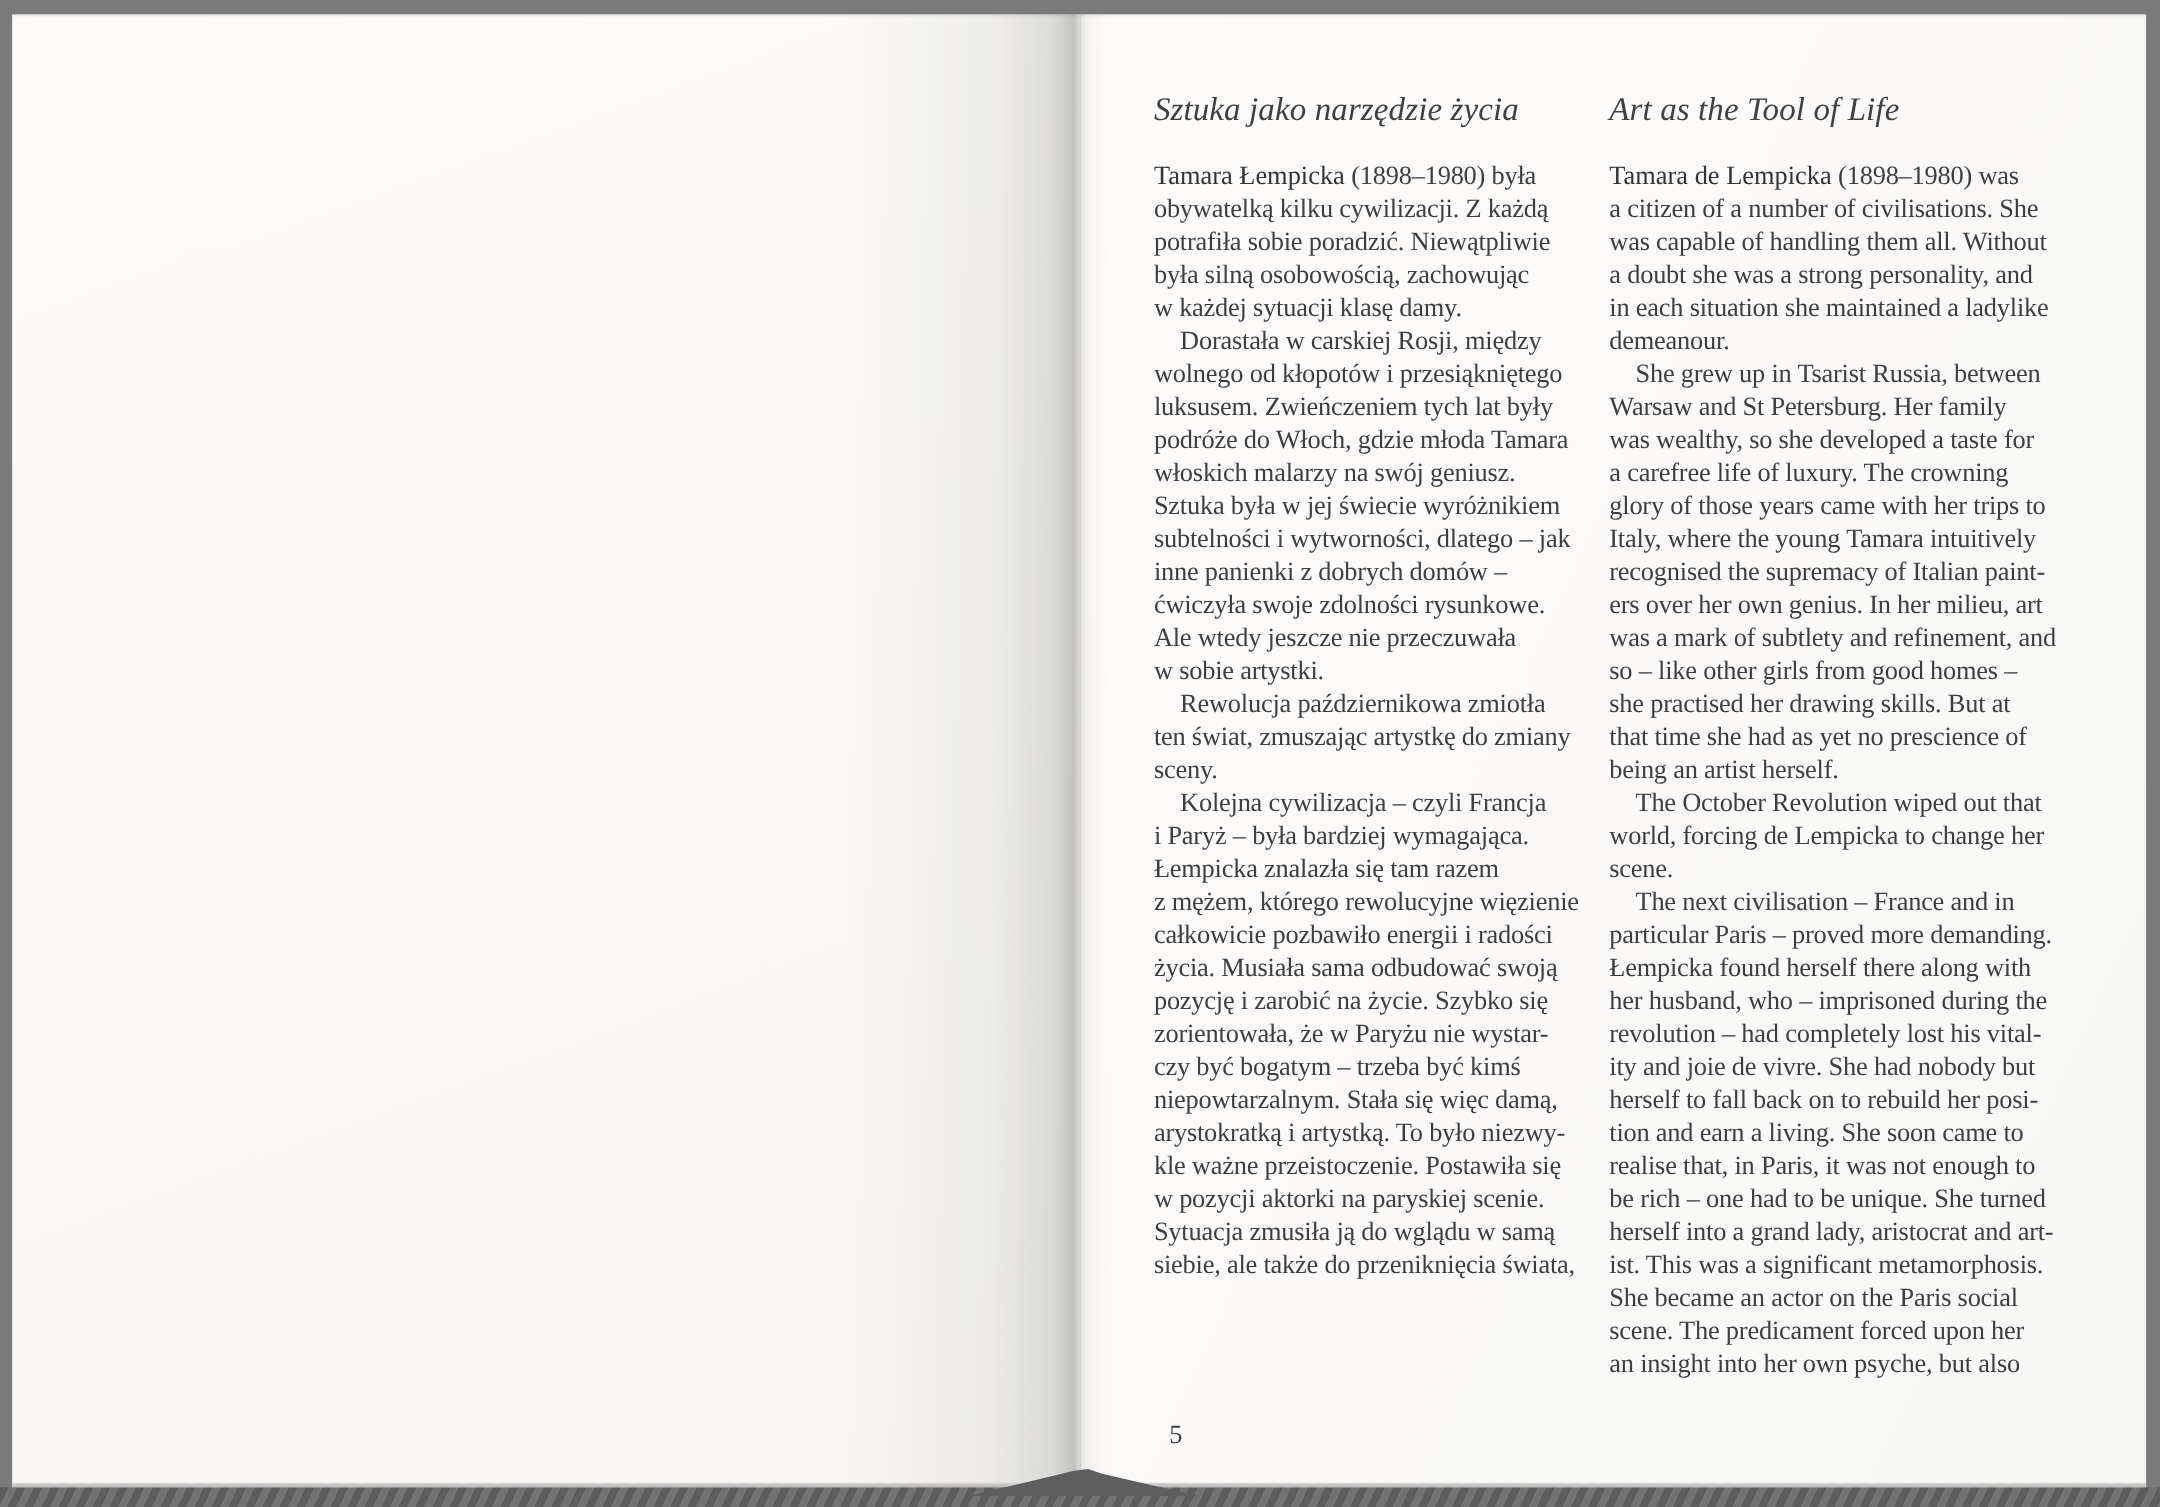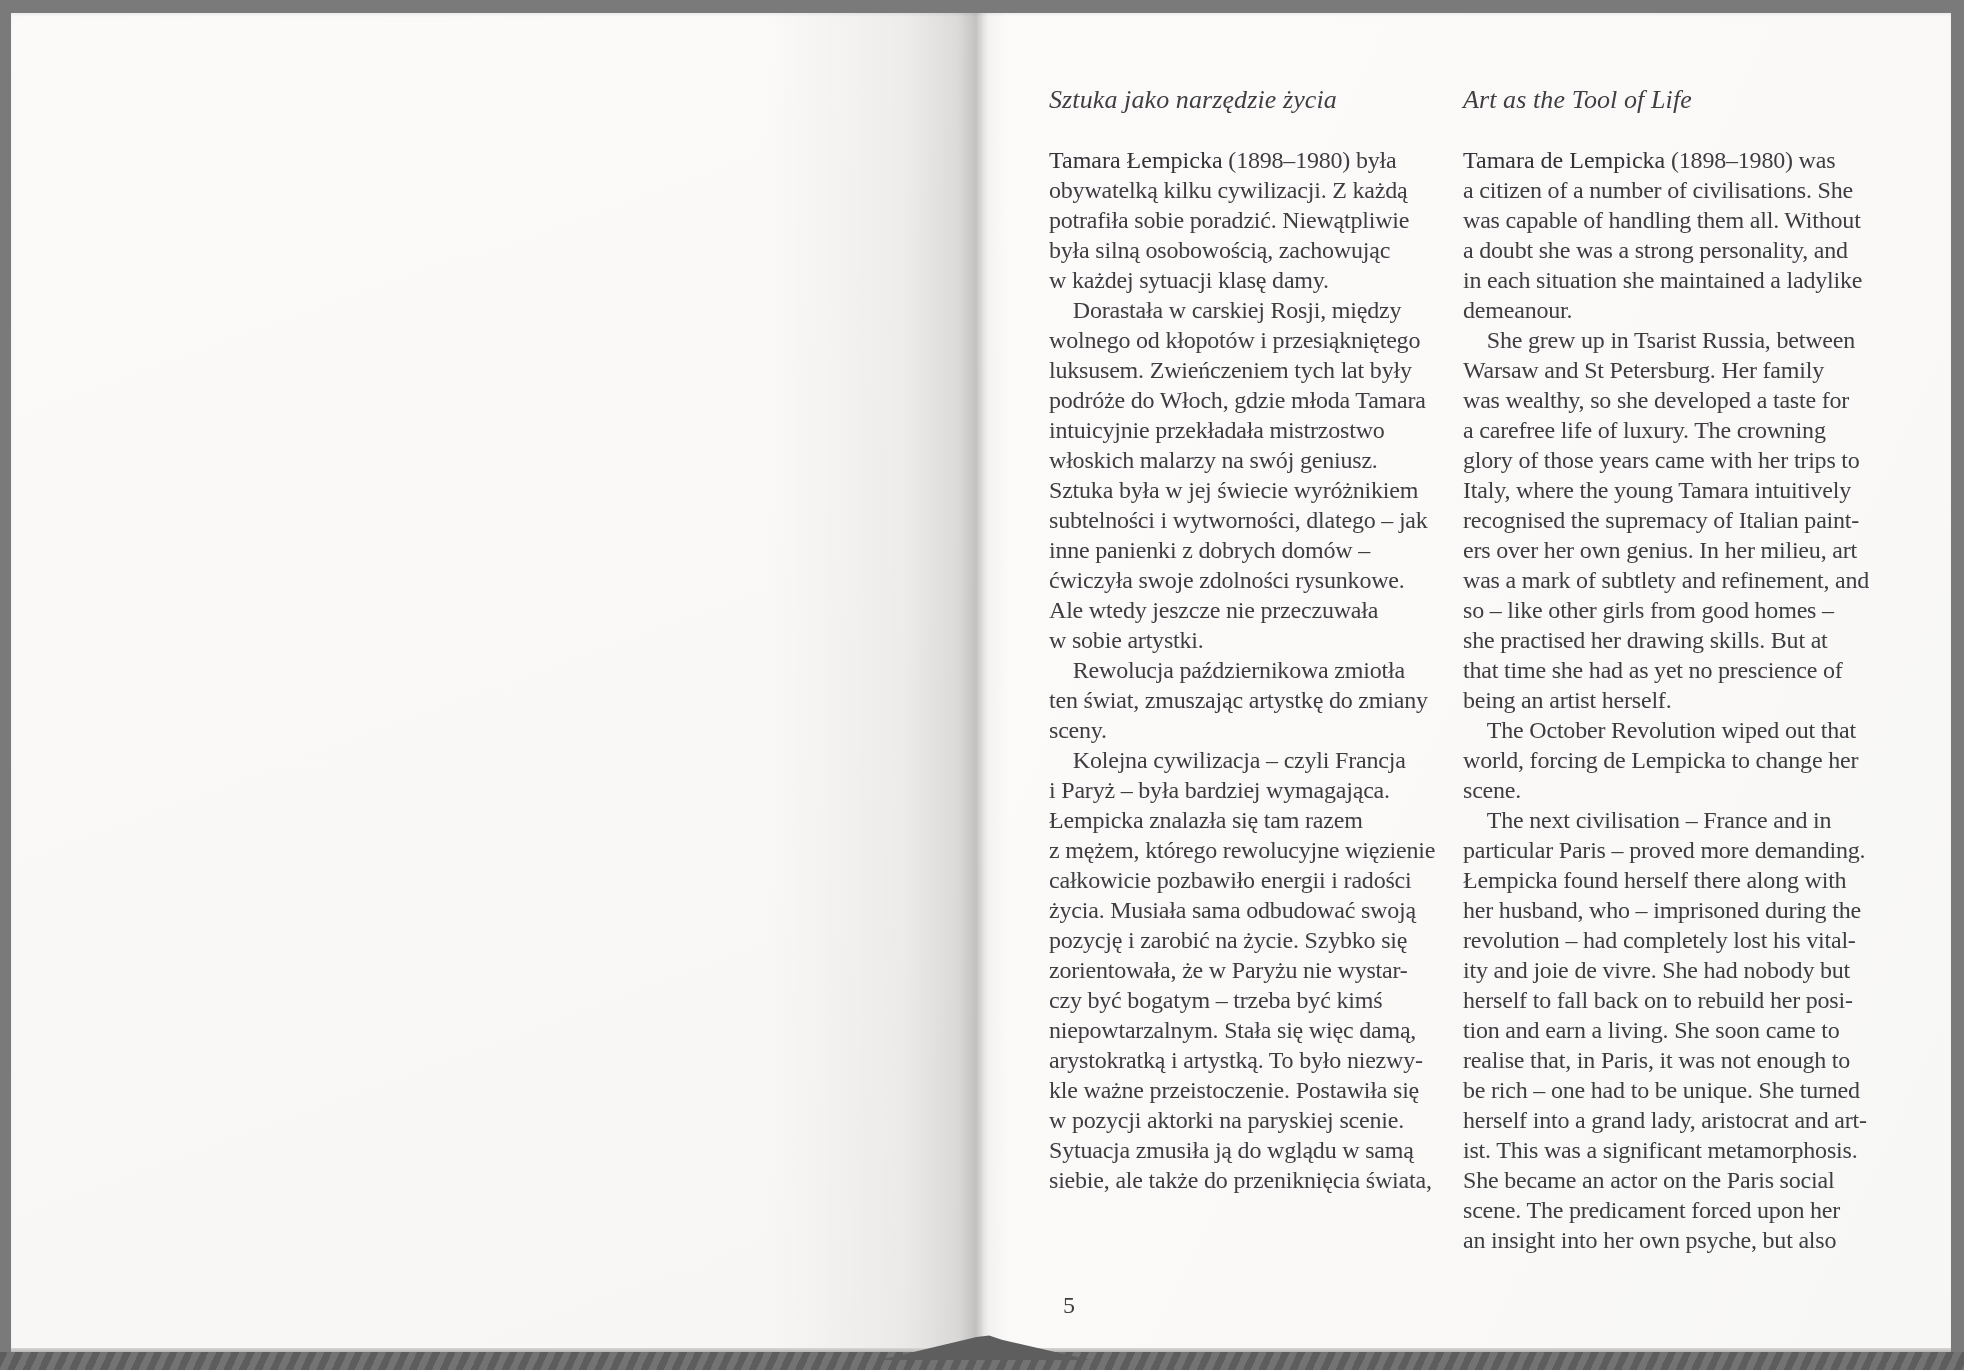--- a/index.html
+++ b/index.html
@@ -40,21 +40,21 @@
   
   .gutter-bottom-shadow{
     position:absolute;left:880px;top:1334px;width:210px;height:26px;
     background:#5e5e5e;
     clip-path:polygon(0 100%, 46% 12%, 52% 6%, 58% 22%, 100% 100%);
   }
   .column{position:absolute;top:72px;color:#3d3d42;}
   .col-pl{left:67px;width:432px;}
   .col-en{left:481px;width:460px;}
   .col-header{
-    font-style:italic;font-size:26px;line-height:30px;letter-spacing:0.1px;
+    font-style:italic;font-size:30px;line-height:30px;letter-spacing:0.1px;
     color:#3f3f44;
   }
   .lines{margin-top:30px;}
   .text-line{
     font-size:24px;line-height:30px;letter-spacing:-0.2px;
     white-space:pre;color:#3d3d42;
   }
   .text-line b{font-weight:400;color:#323237;letter-spacing:0;}
   .page-number{
     position:absolute;left:81px;top:1277px;
@@ -77,21 +77,20 @@
       <div class="lines">
           <div class="text-line"><b>Tamara Łempicka</b> (1898–1980) była</div>
           <div class="text-line">obywatelką kilku cywilizacji. Z każdą</div>
           <div class="text-line">potrafiła sobie poradzić. Niewątpliwie</div>
           <div class="text-line">była silną osobowością, zachowując</div>
           <div class="text-line">w każdej sytuacji klasę damy.</div>
           <div class="text-line"> Dorastała w carskiej Rosji, między</div>
           <div class="text-line">wolnego od kłopotów i przesiąkniętego</div>
           <div class="text-line">luksusem. Zwieńczeniem tych lat były</div>
           <div class="text-line">podróże do Włoch, gdzie młoda Tamara</div>
-          <div class="text-line">intuicyjnie przekładała mistrzostwo</div>
           <div class="text-line">włoskich malarzy na swój geniusz.</div>
           <div class="text-line">Sztuka była w jej świecie wyróżnikiem</div>
           <div class="text-line">subtelności i wytworności, dlatego – jak</div>
           <div class="text-line">inne panienki z dobrych domów –</div>
           <div class="text-line">ćwiczyła swoje zdolności rysunkowe.</div>
           <div class="text-line">Ale wtedy jeszcze nie przeczuwała</div>
           <div class="text-line">w sobie artystki.</div>
           <div class="text-line"> Rewolucja październikowa zmiotła</div>
           <div class="text-line">ten świat, zmuszając artystkę do zmiany</div>
           <div class="text-line">sceny.</div>

